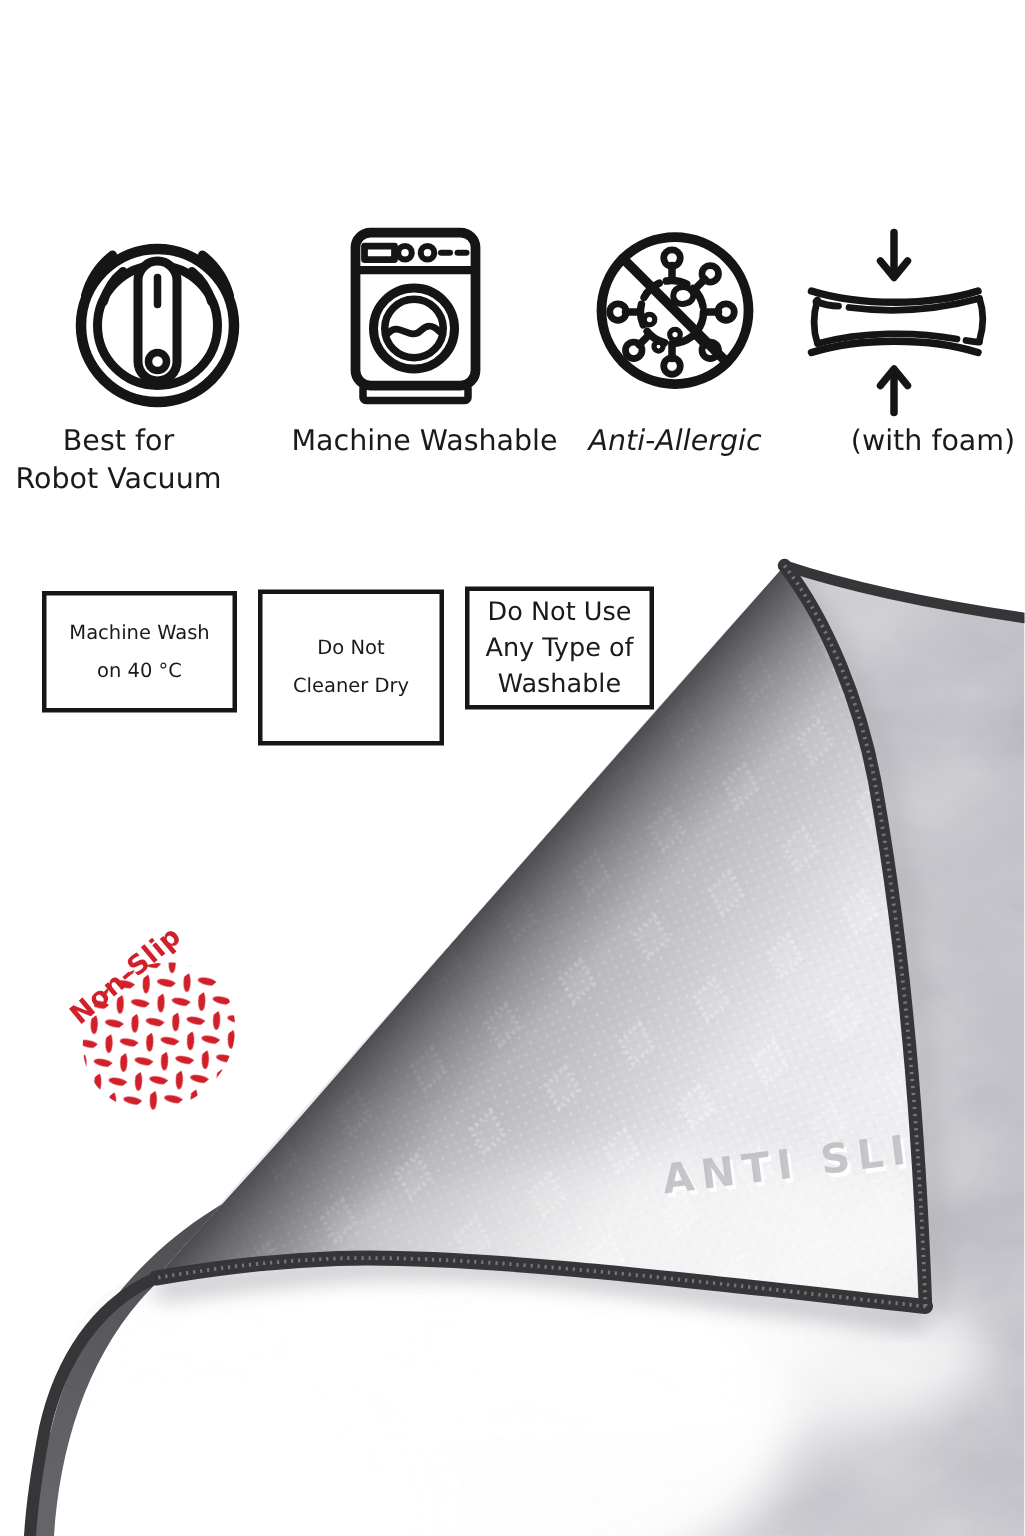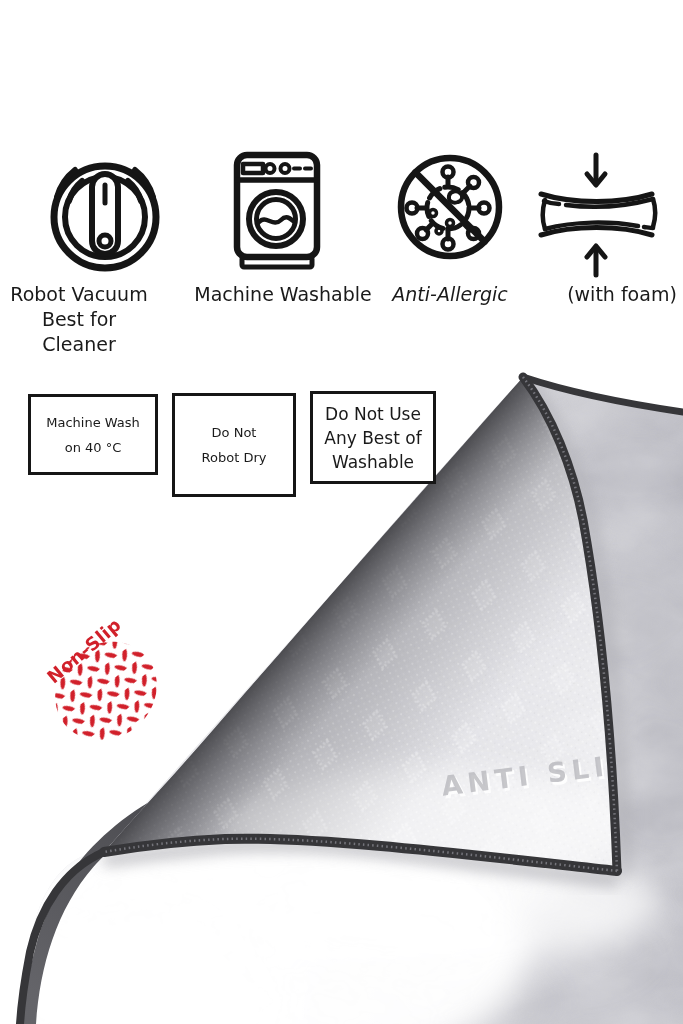--- a/index.html
+++ b/index.html
@@ -151,23 +151,22 @@
       <rect x="47" y="19" width="26" height="80" rx="13" fill="#ffffff" stroke-width="6"></rect>
       <path d="M60,30 L60,48" stroke-width="5"></path>
       <circle cx="60" cy="86" r="6" stroke-width="5"></circle>
       <path d="M12,42 A52,52 0 0 1 30,15" stroke-width="6"></path>
       <path d="M24,46 A38,38 0 0 1 37,26" stroke-width="6"></path>
       <path d="M90,15 A52,52 0 0 1 108,42" stroke-width="6"></path>
       <path d="M83,26 A38,38 0 0 1 96,46" stroke-width="6"></path>
     </g>
   </svg>
   <div class="feature-label" style="left:3px;width:152px;">
+    <span class="ln">Best for</span>
     <span class="ln">Robot Vacuum</span>
-    <span class="ln">Best for</span>
-    <span class="ln">Cleaner</span>
   </div>
 
   <svg class="abs" style="left:225px;top:150px;z-index:2;" width="100" height="125" viewBox="0 0 100 125">
     <g class="icon-stroke" stroke-width="6.5">
       <rect x="12" y="5" width="80" height="102" rx="10"></rect>
       <path d="M12,30 L92,30" stroke-width="5.5"></path>
       <rect x="18" y="14" width="20" height="9" stroke-width="4.5"></rect>
       <circle cx="45" cy="18.5" r="4.5" stroke-width="4"></circle>
       <circle cx="60" cy="18.5" r="4.5" stroke-width="4"></circle>
       <path d="M69,18.5 L75,18.5" stroke-width="4"></path>
@@ -233,25 +232,25 @@
   <div class="feature-label" style="left:521px;width:152px;">
     <span class="ln" style="transform:translateX(25px);">(with foam)</span>
   </div>
 
   <div class="care-box" style="left:28px;top:394px;width:130px;height:81px;z-index:2;">
     <span class="ln">Machine Wash</span>
     <span class="ln">on 40 °C</span>
   </div>
   <div class="care-box" style="left:172px;top:393px;width:124px;height:104px;z-index:2;">
     <span class="ln">Do Not</span>
-    <span class="ln">Robot Dry</span>
-  </div>
-  <div class="care-box" style="left:310px;top:391px;width:126px;height:93px;line-height:24px;font-size:17px;z-index:2;">
+    <span class="ln">Cleaner Dry</span>
+  </div>
+  <div class="care-box" style="left:310px;top:391px;width:126px;height:82px;line-height:24px;font-size:17px;z-index:2;">
     <span class="ln">Do Not Use</span>
-    <span class="ln">Any Best of</span>
+    <span class="ln">Any Type of</span>
     <span class="ln">Washable</span>
   </div>
 
   <div class="nonslip-text" style="z-index:2;">Non-Slip</div>
   <svg class="abs" style="left:50px;top:638px;z-index:1;" width="112" height="112" viewBox="0 0 112 112">
     <defs>
       <pattern id="redHatch" width="22" height="16" patternUnits="userSpaceOnUse">
         <ellipse cx="5" cy="4" rx="6.5" ry="2.4" fill="#d1202a" transform="rotate(-50 5 4)"></ellipse>
         <ellipse cx="16" cy="12" rx="6.5" ry="2.4" fill="#d1202a" transform="rotate(50 16 12)"></ellipse>
       </pattern>

